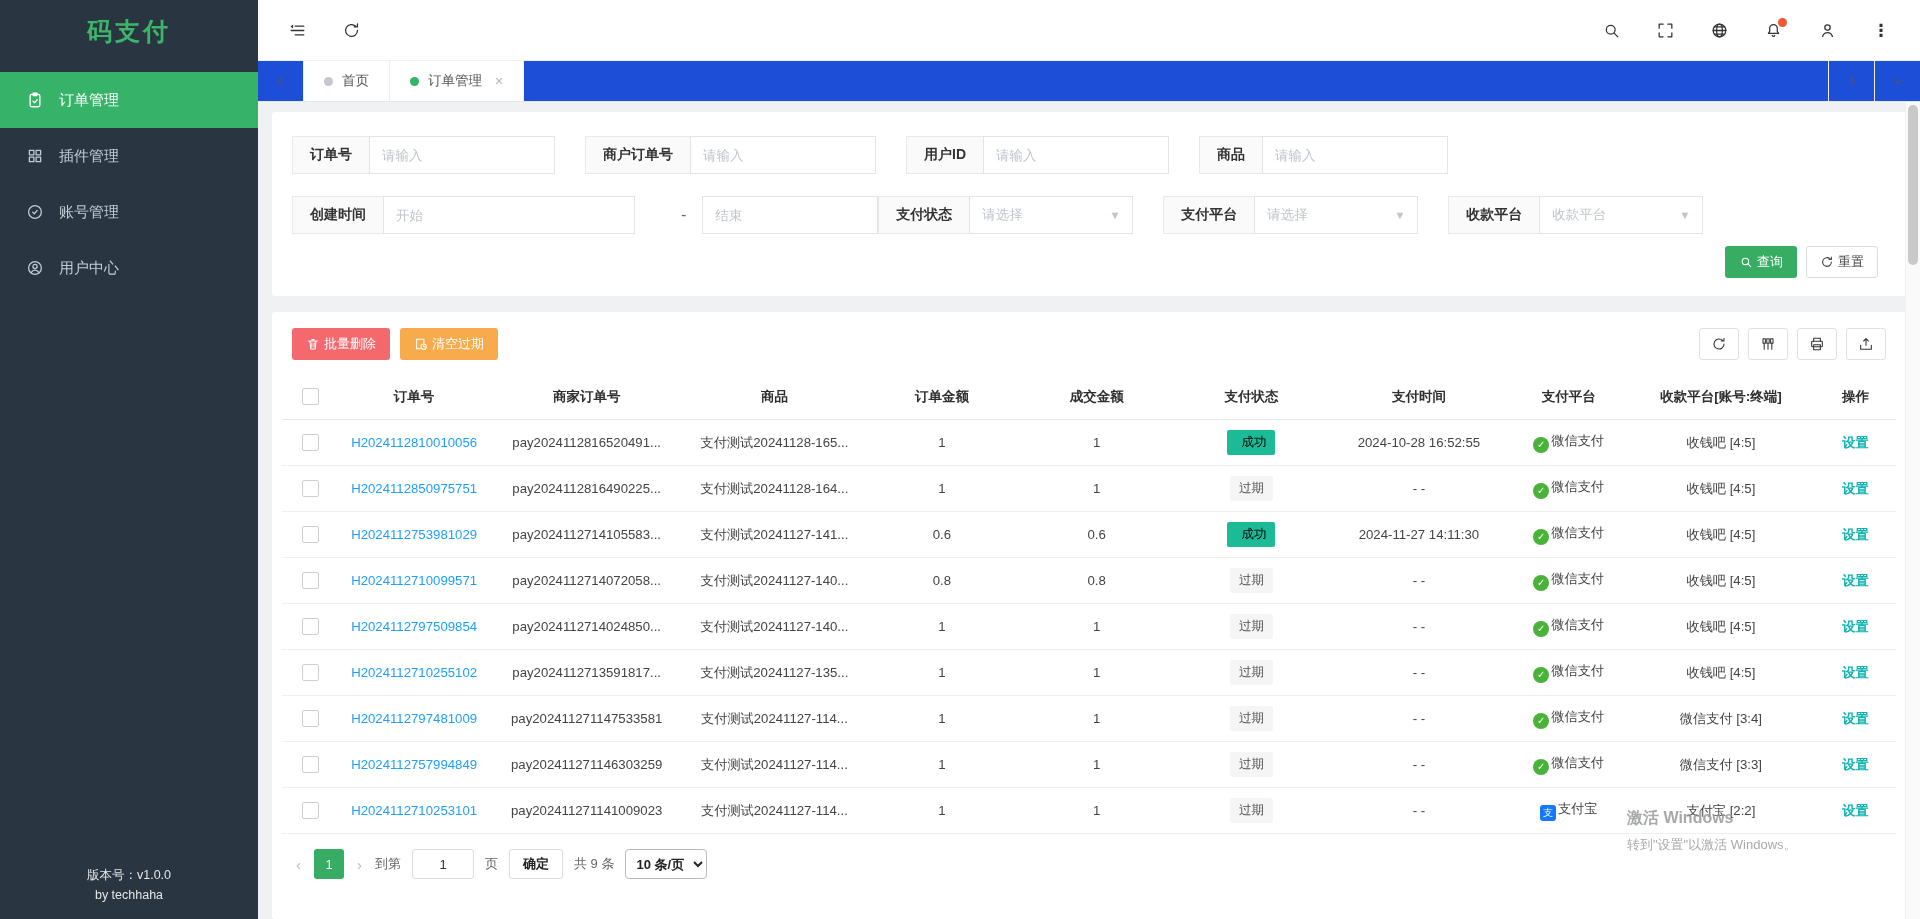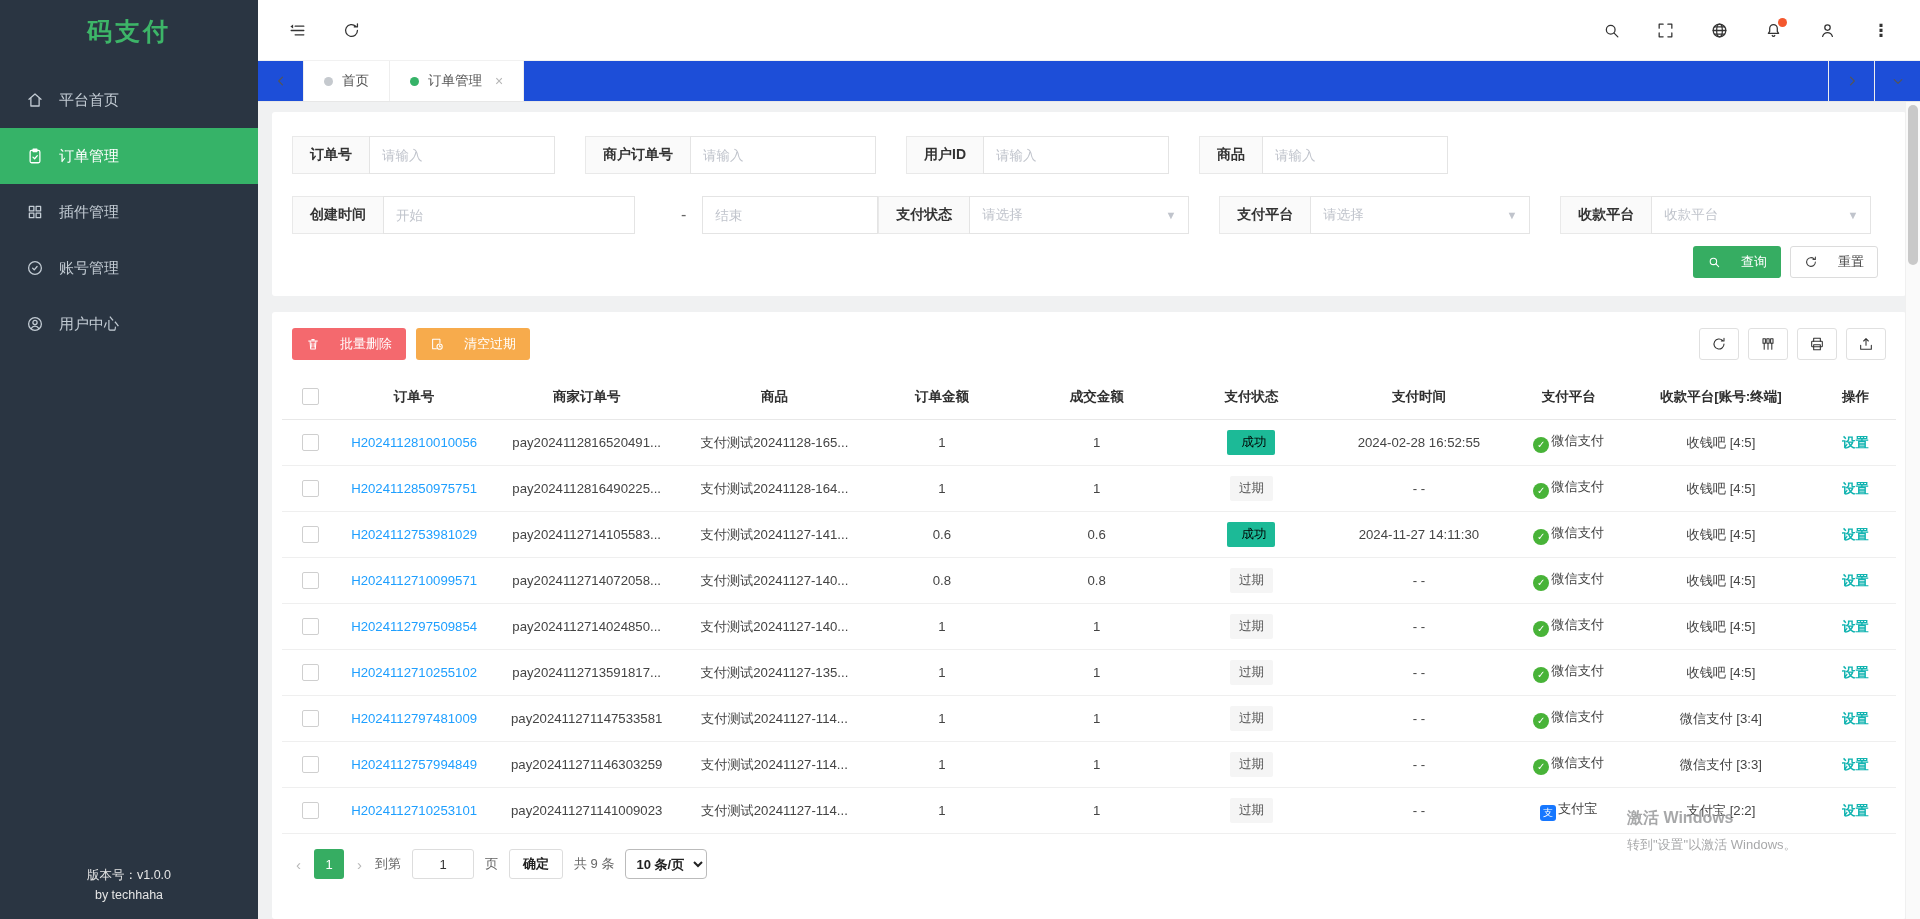--- a/index.html
+++ b/index.html
@@ -41,25 +41,25 @@
   .content { flex:1; padding:10px 14px 0; display:flex; flex-direction:column; overflow:hidden; }
   .card { background:#fff; border-radius:3px; }
   .filter-card { padding:24px 20px 16px; }
   .frow { display:flex; margin-bottom:22px; }
   .fgroup { display:flex; height:38px; margin-right:30px; }
   .flabel { background:#fafafa; border:1px solid #e9e9e9; border-right:none; display:flex; align-items:center; justify-content:center; padding:0 17px; font-size:14px; color:#333; font-weight:600; white-space:nowrap; }
   .finput { width:186px; border:1px solid #e4e4e4; padding:0 12px; font-size:13.5px; color:#333; outline:none; background:#fff; }
   .finput::placeholder { color:#c0c4cc; }
   .finput.wide { width:252px; }
   .finput.end { width:176px; }
-  .fselect { width:220px; border:1px solid #e4e4e4; display:flex; align-items:center; justify-content:space-between; padding:0 12px; color:#c0c4cc; font-size:13.5px; cursor:pointer; background:#fff; }
+  .fselect { width:164px; border:1px solid #e4e4e4; display:flex; align-items:center; justify-content:space-between; padding:0 12px; color:#c0c4cc; font-size:13.5px; cursor:pointer; background:#fff; }
   .sel-caret { color:#c0c4cc; font-size:11px; }
   .date-dash { align-self:center; margin:0 16px; color:#666; }
   .factions { display:flex; justify-content:flex-end; gap:9px; padding:6px 8px 2px 0; }
-  .btn { height:32px; display:inline-flex; align-items:center; gap:20px; padding:0 13px; font-size:13px; border-radius:3px; cursor:pointer; border:1px solid transparent; white-space:nowrap; }
+  .btn { height:32px; display:inline-flex; align-items:center; gap:4px; padding:0 13px; font-size:13px; border-radius:3px; cursor:pointer; border:1px solid transparent; white-space:nowrap; }
   .btn svg { width:14px; height:14px; stroke:currentColor; fill:none; stroke-width:1.8; stroke-linecap:round; stroke-linejoin:round; }
   .btn-primary { background:#36ad62; color:#fff; }
   .btn-plain { background:#fff; border-color:#dcdcdc; color:#444; }
   .btn-danger { background:#f4696e; color:#fff; }
   .btn-warning { background:#f7ab4c; color:#fff; margin-left:10px; }
 
   .table-card { margin-top:16px; flex:1; padding:16px 10px 0; display:flex; flex-direction:column; overflow:hidden; }
   .tb-toolbar { display:flex; align-items:flex-start; padding:0 10px 14px; }
   .tb-tools { margin-left:auto; display:flex; gap:9px; }
   .tool-btn { width:40px; height:32px; border:1px solid #e0e0e0; border-radius:3px; display:flex; align-items:center; justify-content:center; cursor:pointer; background:#fff; }
@@ -96,27 +96,20 @@
   .wm2 { font-size:13px; margin-top:7px; }
 </style>
 </head>
 <body>
 
 <div class="app">
 
   <aside class="sidebar">
     <div class="logo">码支付</div>
     <nav class="menu">
-      <div class="menu-item">
-        <svg viewBox="0 0 24 24">
-            <path d="M4 11l8-7 8 7"></path>
-            <path d="M6.5 9.8V20h11V9.8"></path>
-          </svg>
-        <span>平台首页</span>
-      </div>
       <div class="menu-item active">
         <svg viewBox="0 0 24 24">
             <rect x="5.5" y="4.5" width="13" height="16.5" rx="2"></rect>
             <path d="M9.5 3h5v3h-5z"></path>
             <path d="M9.3 13.5l2.2 2.2 3.6-4.2"></path>
           </svg>
         <span>订单管理</span>
       </div>
       <div class="menu-item">
         <svg viewBox="0 0 24 24">
@@ -367,21 +360,21 @@
         <div class="grid trow">
             <div class="td">
               <span class="checkbox"></span>
             </div>
             <div class="td"><a class="link">H2024112810010056</a></div>
             <div class="td">pay2024112816520491...</div>
             <div class="td">支付测试20241128-165...</div>
             <div class="td">1</div>
             <div class="td">1</div>
             <div class="td"><span class="badge success">成功</span></div>
-            <div class="td">2024-02-28 16:52:55</div>
+            <div class="td">2024-10-28 16:52:55</div>
             <div class="td"><span class="pficon wechat"></span><span>微信支付</span></div>
             <div class="td">收钱吧 [4:5]</div>
             <div class="td"><a class="action">设置</a></div>
           </div>
             <div class="grid trow">
             <div class="td">
               <span class="checkbox"></span>
             </div>
             <div class="td"><a class="link">H2024112850975751</a></div>
             <div class="td">pay2024112816490225...</div>

